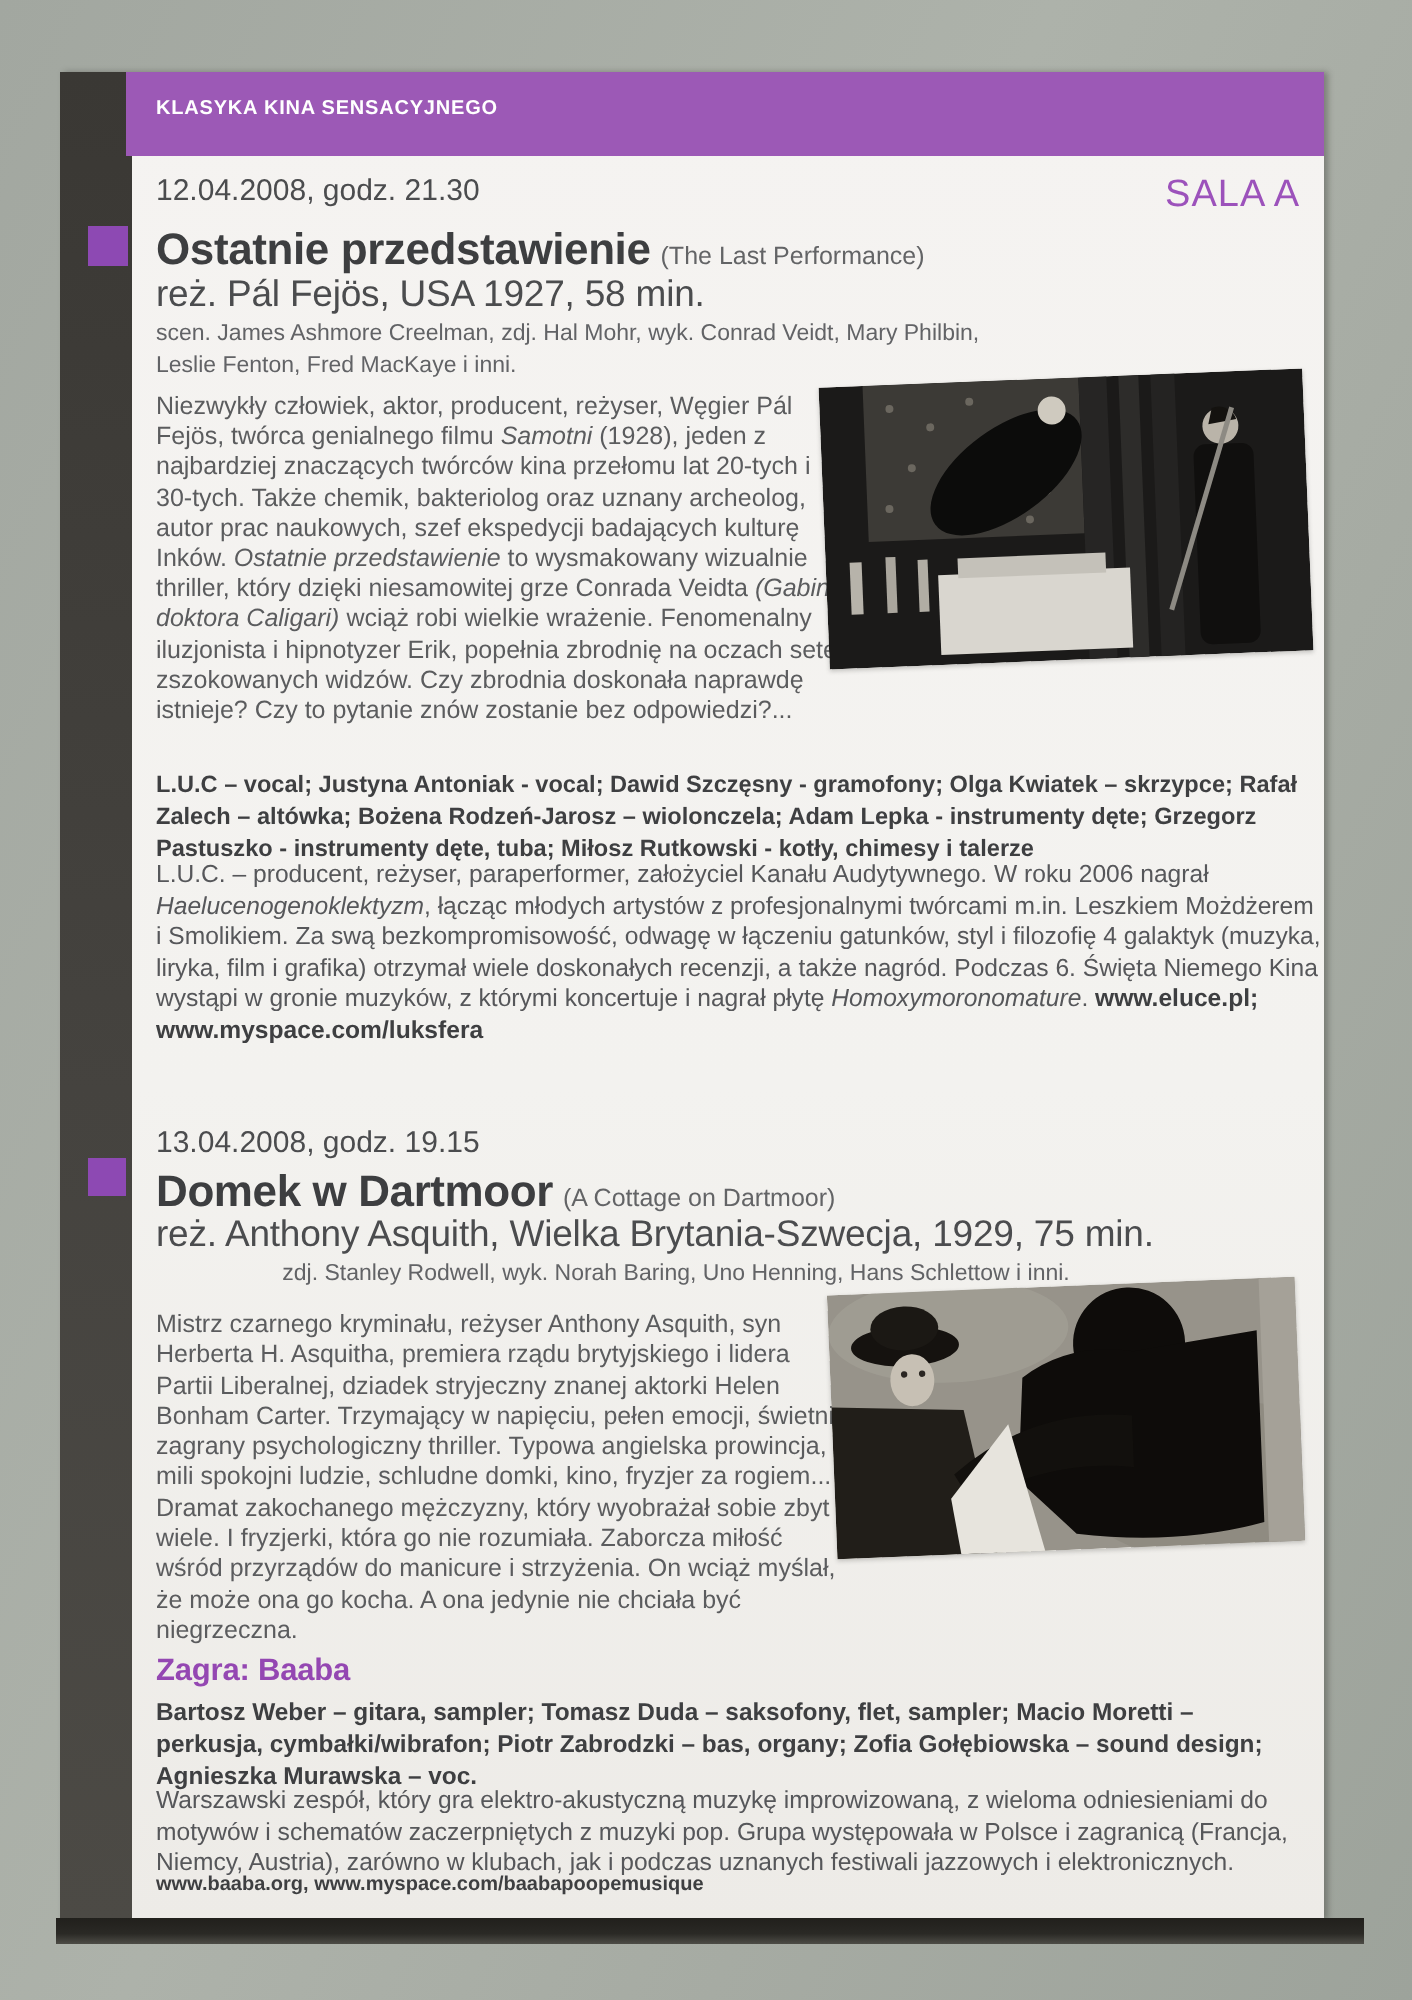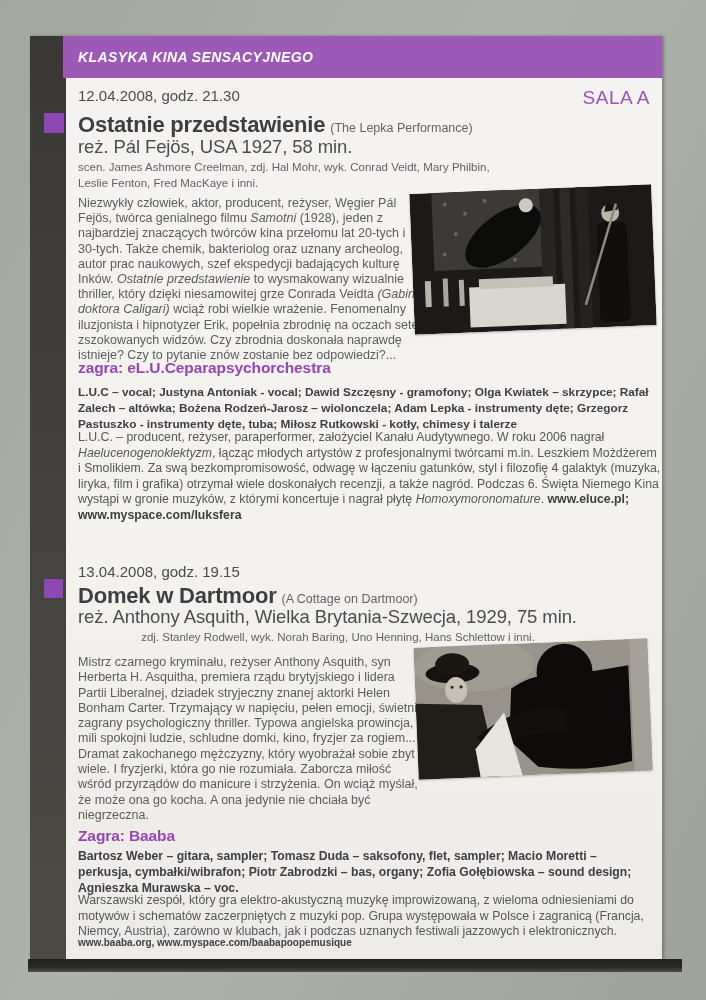--- a/index.html
+++ b/index.html
@@ -21,21 +21,21 @@
   .spine{
     position:absolute;left:0;top:0;width:36px;height:100%;
     background:linear-gradient(180deg,#3a3834 0%,#45433f 55%,#4c4a45 100%);
   }
   .band{
     position:absolute;left:33px;right:0;top:0;height:42px;
     background:#9c59b6;
   }
   .band-title{
     position:absolute;left:48px;top:13px;
-    color:#ffffff;font-size:14px;font-weight:bold;letter-spacing:.4px;font-style:italic;
+    color:#ffffff;font-size:10px;font-weight:bold;letter-spacing:.4px;
   }
   .abs{position:absolute;}
   .datetime{left:48px;color:#4b4c4e;font-size:15px;}
   .sala{right:12px;color:#9c52bb;font-size:19px;letter-spacing:.5px;}
   .bullet{left:14px;width:20px;height:20px;background:#8d49b3;}
   .film-title{left:48px;color:#3d3e40;font-size:22px;font-weight:bold;letter-spacing:-.2px;white-space:nowrap;}
   .title-orig{font-size:12.5px;font-weight:normal;color:#636466;letter-spacing:0;margin-left:5px;}
   .rez{left:48px;color:#4b4c4e;font-size:18.5px;white-space:nowrap;letter-spacing:-.1px;}
   .credits{left:48px;width:432px;color:#626366;font-size:11.5px;line-height:15.5px;}
   .body-par{left:48px;width:348px;color:#5b5c5e;font-size:12.5px;line-height:15.2px;text-align:left;}
@@ -52,21 +52,21 @@
 
 <div class="page">
   <div class="spine"></div>
   <div class="band"></div>
   <div class="band-title">KLASYKA KINA SENSACYJNEGO</div>
 
   <div class="abs datetime" style="top:51px;">12.04.2008,  godz. 21.30</div>
   <div class="abs sala" style="top:51px;">SALA A</div>
   <div class="abs bullet" style="top:77px;"></div>
 
-  <div class="abs film-title" style="top:76px;"><span>Ostatnie przedstawienie</span><span class="title-orig">(The Lepka Performance)</span></div>
+  <div class="abs film-title" style="top:76px;"><span>Ostatnie przedstawienie</span><span class="title-orig">(The Last Performance)</span></div>
   <div class="abs rez" style="top:100px;">reż. Pál Fejös, USA 1927,  58 min.</div>
   <div class="abs credits" style="top:124px;">scen. James Ashmore Creelman, zdj. Hal Mohr, wyk. Conrad Veidt, Mary Philbin, Leslie Fenton, Fred MacKaye i inni.</div>
 
   <div class="abs body-par" style="top:160px;"><span>Niezwykły człowiek, aktor, producent, reżyser, Węgier Pál Fejös, twórca genialnego filmu </span><em>Samotni</em><span> (1928), jeden z najbardziej znaczących twórców kina przełomu lat 20-tych i 30-tych. Także chemik,  bakteriolog oraz uznany archeolog, autor prac naukowych, szef ekspedycji badających kulturę Inków. </span><em>Ostatnie przedstawienie</em><span> to wysmakowany wizualnie thriller, który dzięki niesamowitej grze Conrada Veidta </span><em>(Gabinet doktora Caligari)</em><span> wciąż robi wielkie wrażenie. Fenomenalny iluzjonista i hipnotyzer Erik, popełnia zbrodnię na oczach setek zszokowanych widzów. Czy zbrodnia doskonała naprawdę istnieje? Czy to pytanie znów zostanie bez odpowiedzi?...</span></div>
 
   <div class="abs photo" style="left:382px;top:153px;width:242px;height:141px;">
     <svg width="242" height="141" viewBox="0 0 242 141">
       <rect width="242" height="141" fill="#1b1a19"></rect>
       <rect x="22" y="0" width="108" height="78" fill="#3c3a36"></rect>
       <g fill="#6b675f">
@@ -94,21 +94,20 @@
       <rect x="66" y="88" width="74" height="10" fill="#c4c1b9"></rect>
       <ellipse cx="92" cy="46" rx="44" ry="22" fill="#0c0c0b" transform="rotate(-34 92 46)"></ellipse>
       <circle cx="116" cy="16" r="7" fill="#cfcabf"></circle>
       <rect x="186" y="36" width="30" height="100" rx="6" fill="#100f0e"></rect>
       <circle cx="200" cy="27" r="9" fill="#bab4a9"></circle>
       <path d="M196 18 a9 9 0 0 1 12 6 l-14 2 z" fill="#14120f"></path>
       <line x1="172" y1="118" x2="206" y2="18" stroke="#8d8a83" stroke-width="2.5"></line>
     </svg>
   </div>
 
-  <div class="abs purple-head" style="top:323px;">zagra: eL.U.Ceparapsychorchestra</div>
   <div class="abs members" style="top:348px;">L.U.C – vocal; Justyna Antoniak - vocal; Dawid Szczęsny - gramofony; Olga Kwiatek – skrzypce; Rafał Zalech – altówka; Bożena Rodzeń-Jarosz – wiolonczela; Adam Lepka - instrumenty dęte; Grzegorz Pastuszko - instrumenty dęte, tuba; Miłosz Rutkowski - kotły, chimesy i talerze</div>
 
   <div class="abs bio" style="top:394px;"><span>L.U.C. – producent, reżyser, paraperformer, założyciel Kanału Audytywnego. W roku 2006 nagrał </span><em>Haelucenogenoklektyzm</em><span>, łącząc młodych artystów z profesjonalnymi twórcami m.in. Leszkiem Możdżerem i Smolikiem. Za swą bezkompromisowość, odwagę w łączeniu gatunków, styl i filozofię 4 galaktyk (muzyka, liryka, film i grafika) otrzymał wiele doskonałych recenzji, a także nagród. Podczas 6. Święta Niemego Kina wystąpi w gronie muzyków, z którymi  koncertuje i nagrał płytę </span><em>Homoxymoronomature</em><span>.  </span><b>www.eluce.pl; www.myspace.com/luksfera</b></div>
 
   <div class="abs datetime" style="top:527px;">13.04.2008,  godz. 19.15</div>
   <div class="abs bullet" style="top:543px;width:19px;height:19px;"></div>
 
   <div class="abs film-title" style="top:547px;"><span>Domek w Dartmoor</span><span class="title-orig">(A Cottage on Dartmoor)</span></div>
   <div class="abs rez" style="top:570px;">reż. Anthony Asquith, Wielka Brytania-Szwecja, 1929, 75 min.</div>
   <div class="abs credits" style="top:594px;width:520px;text-align:center;">zdj. Stanley Rodwell, wyk. Norah Baring, Uno Henning, Hans Schlettow i inni.</div>

